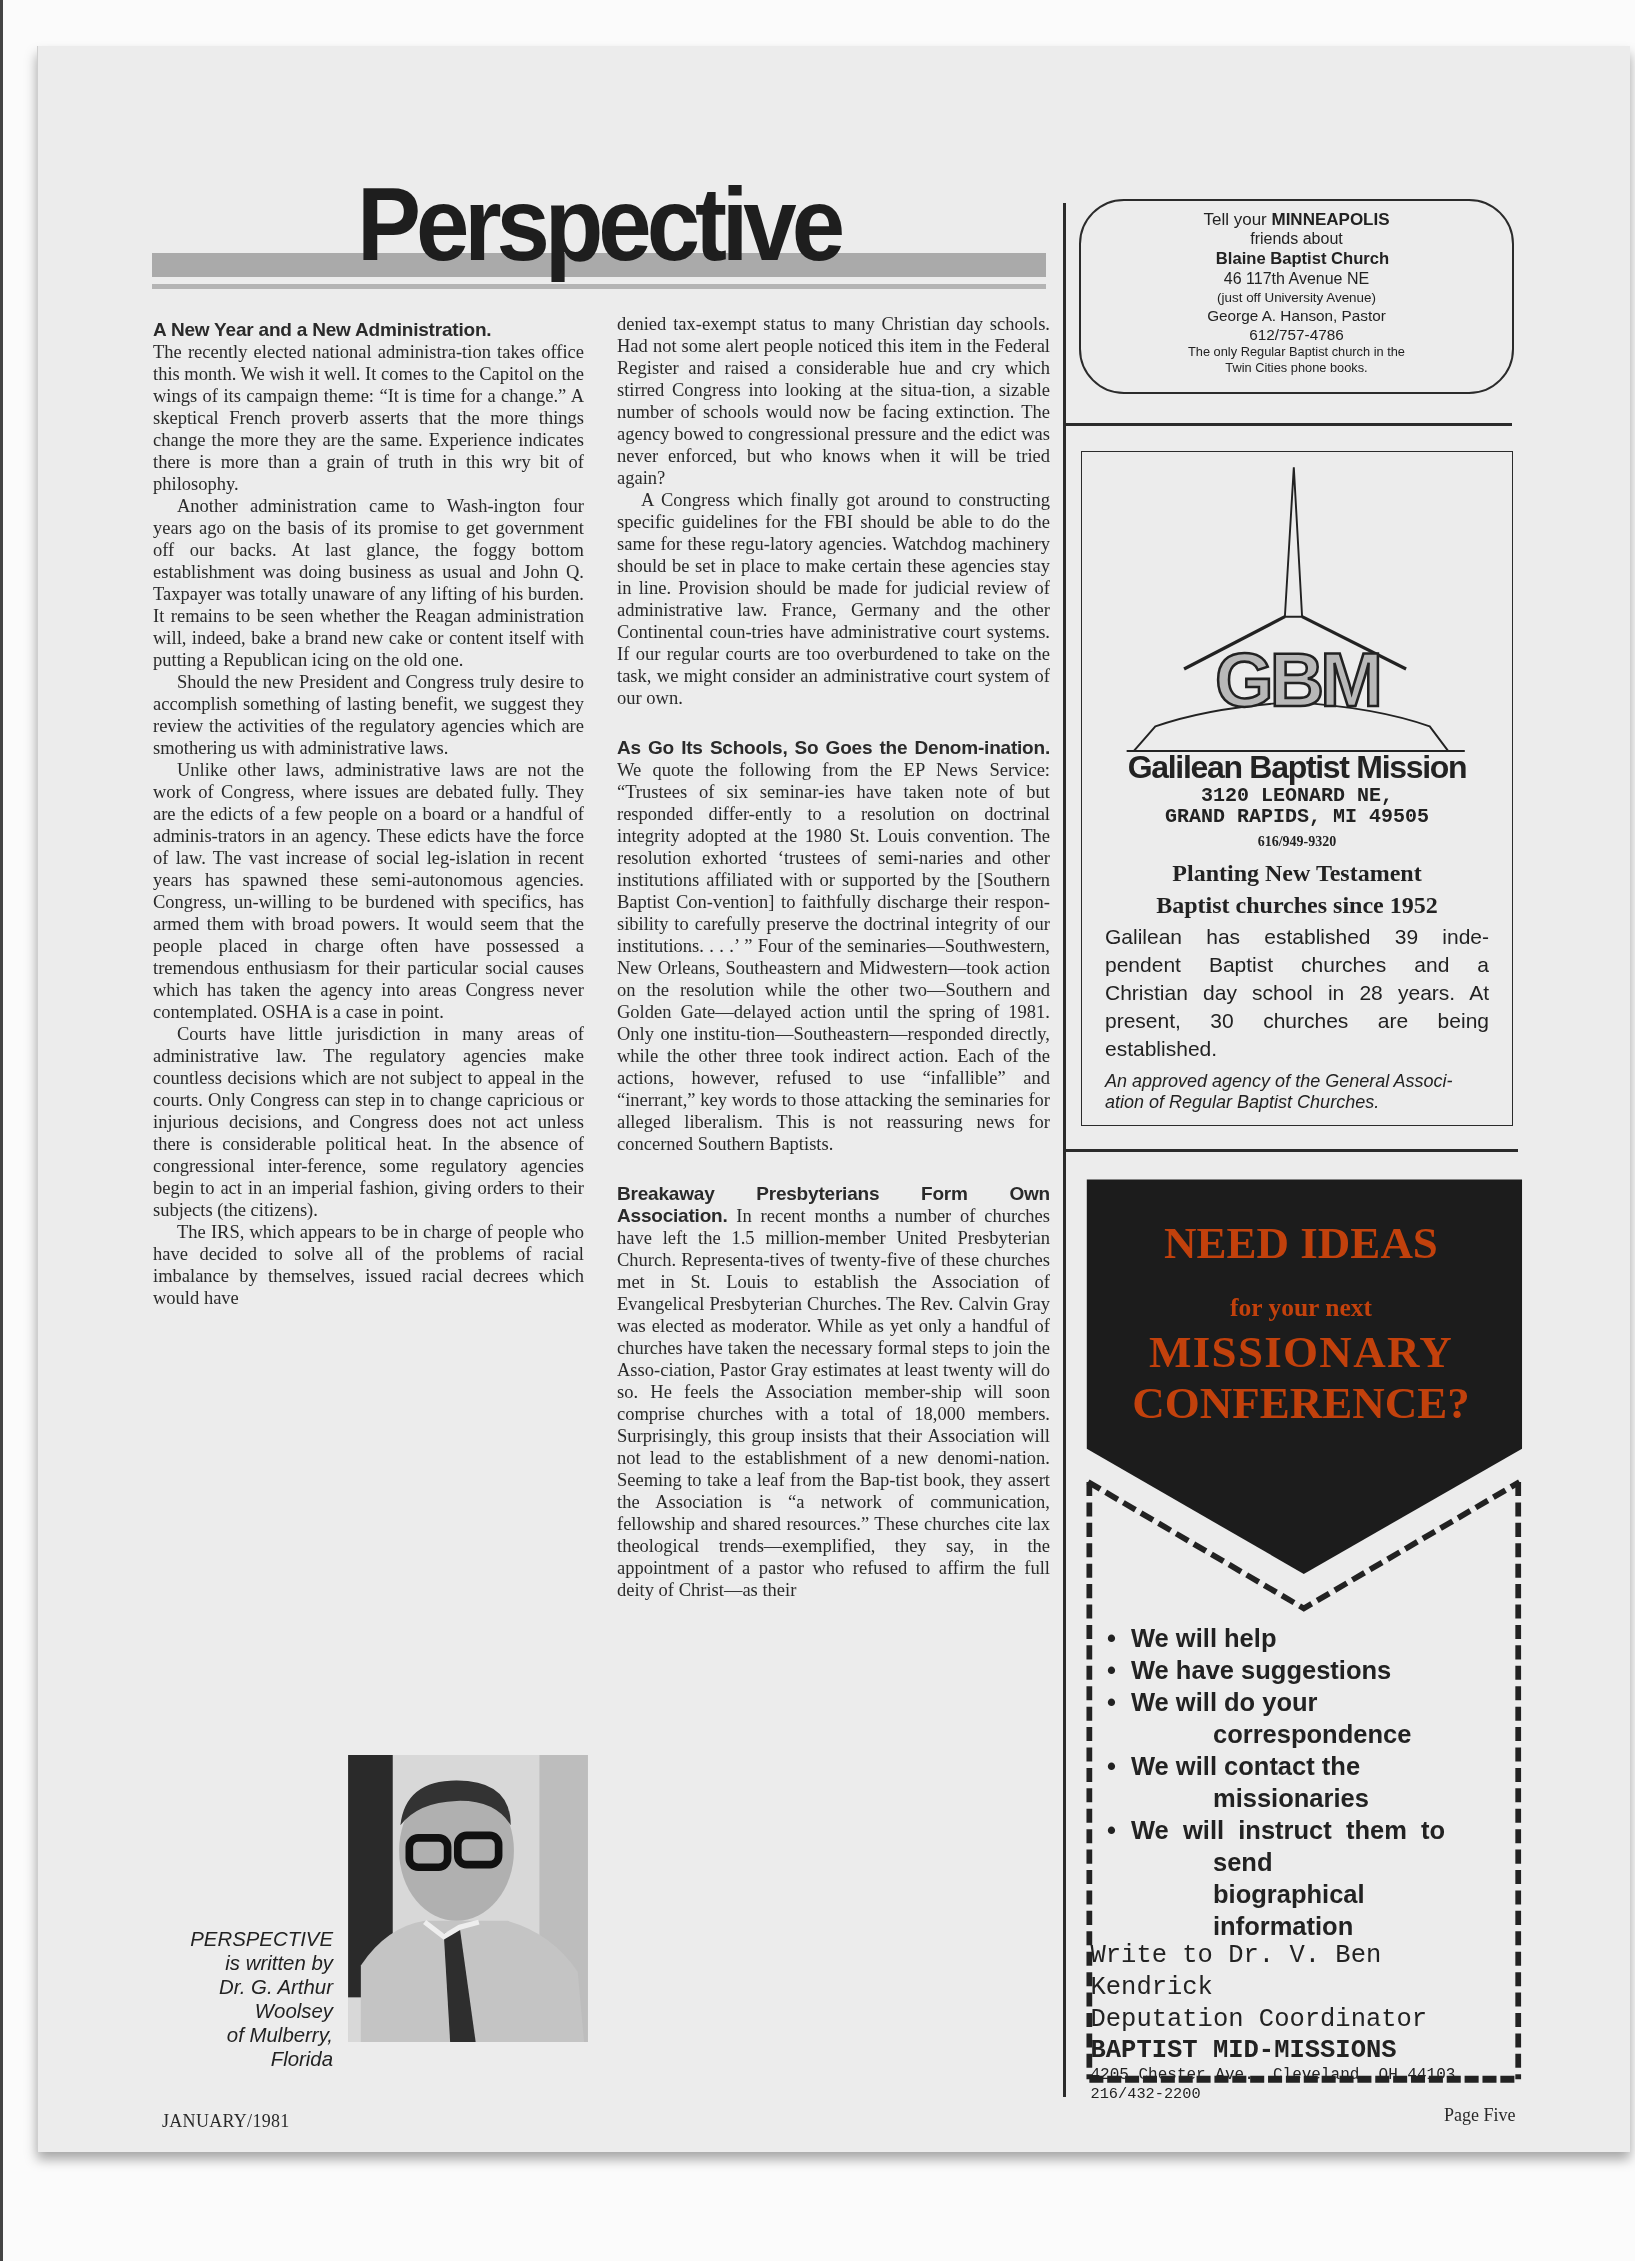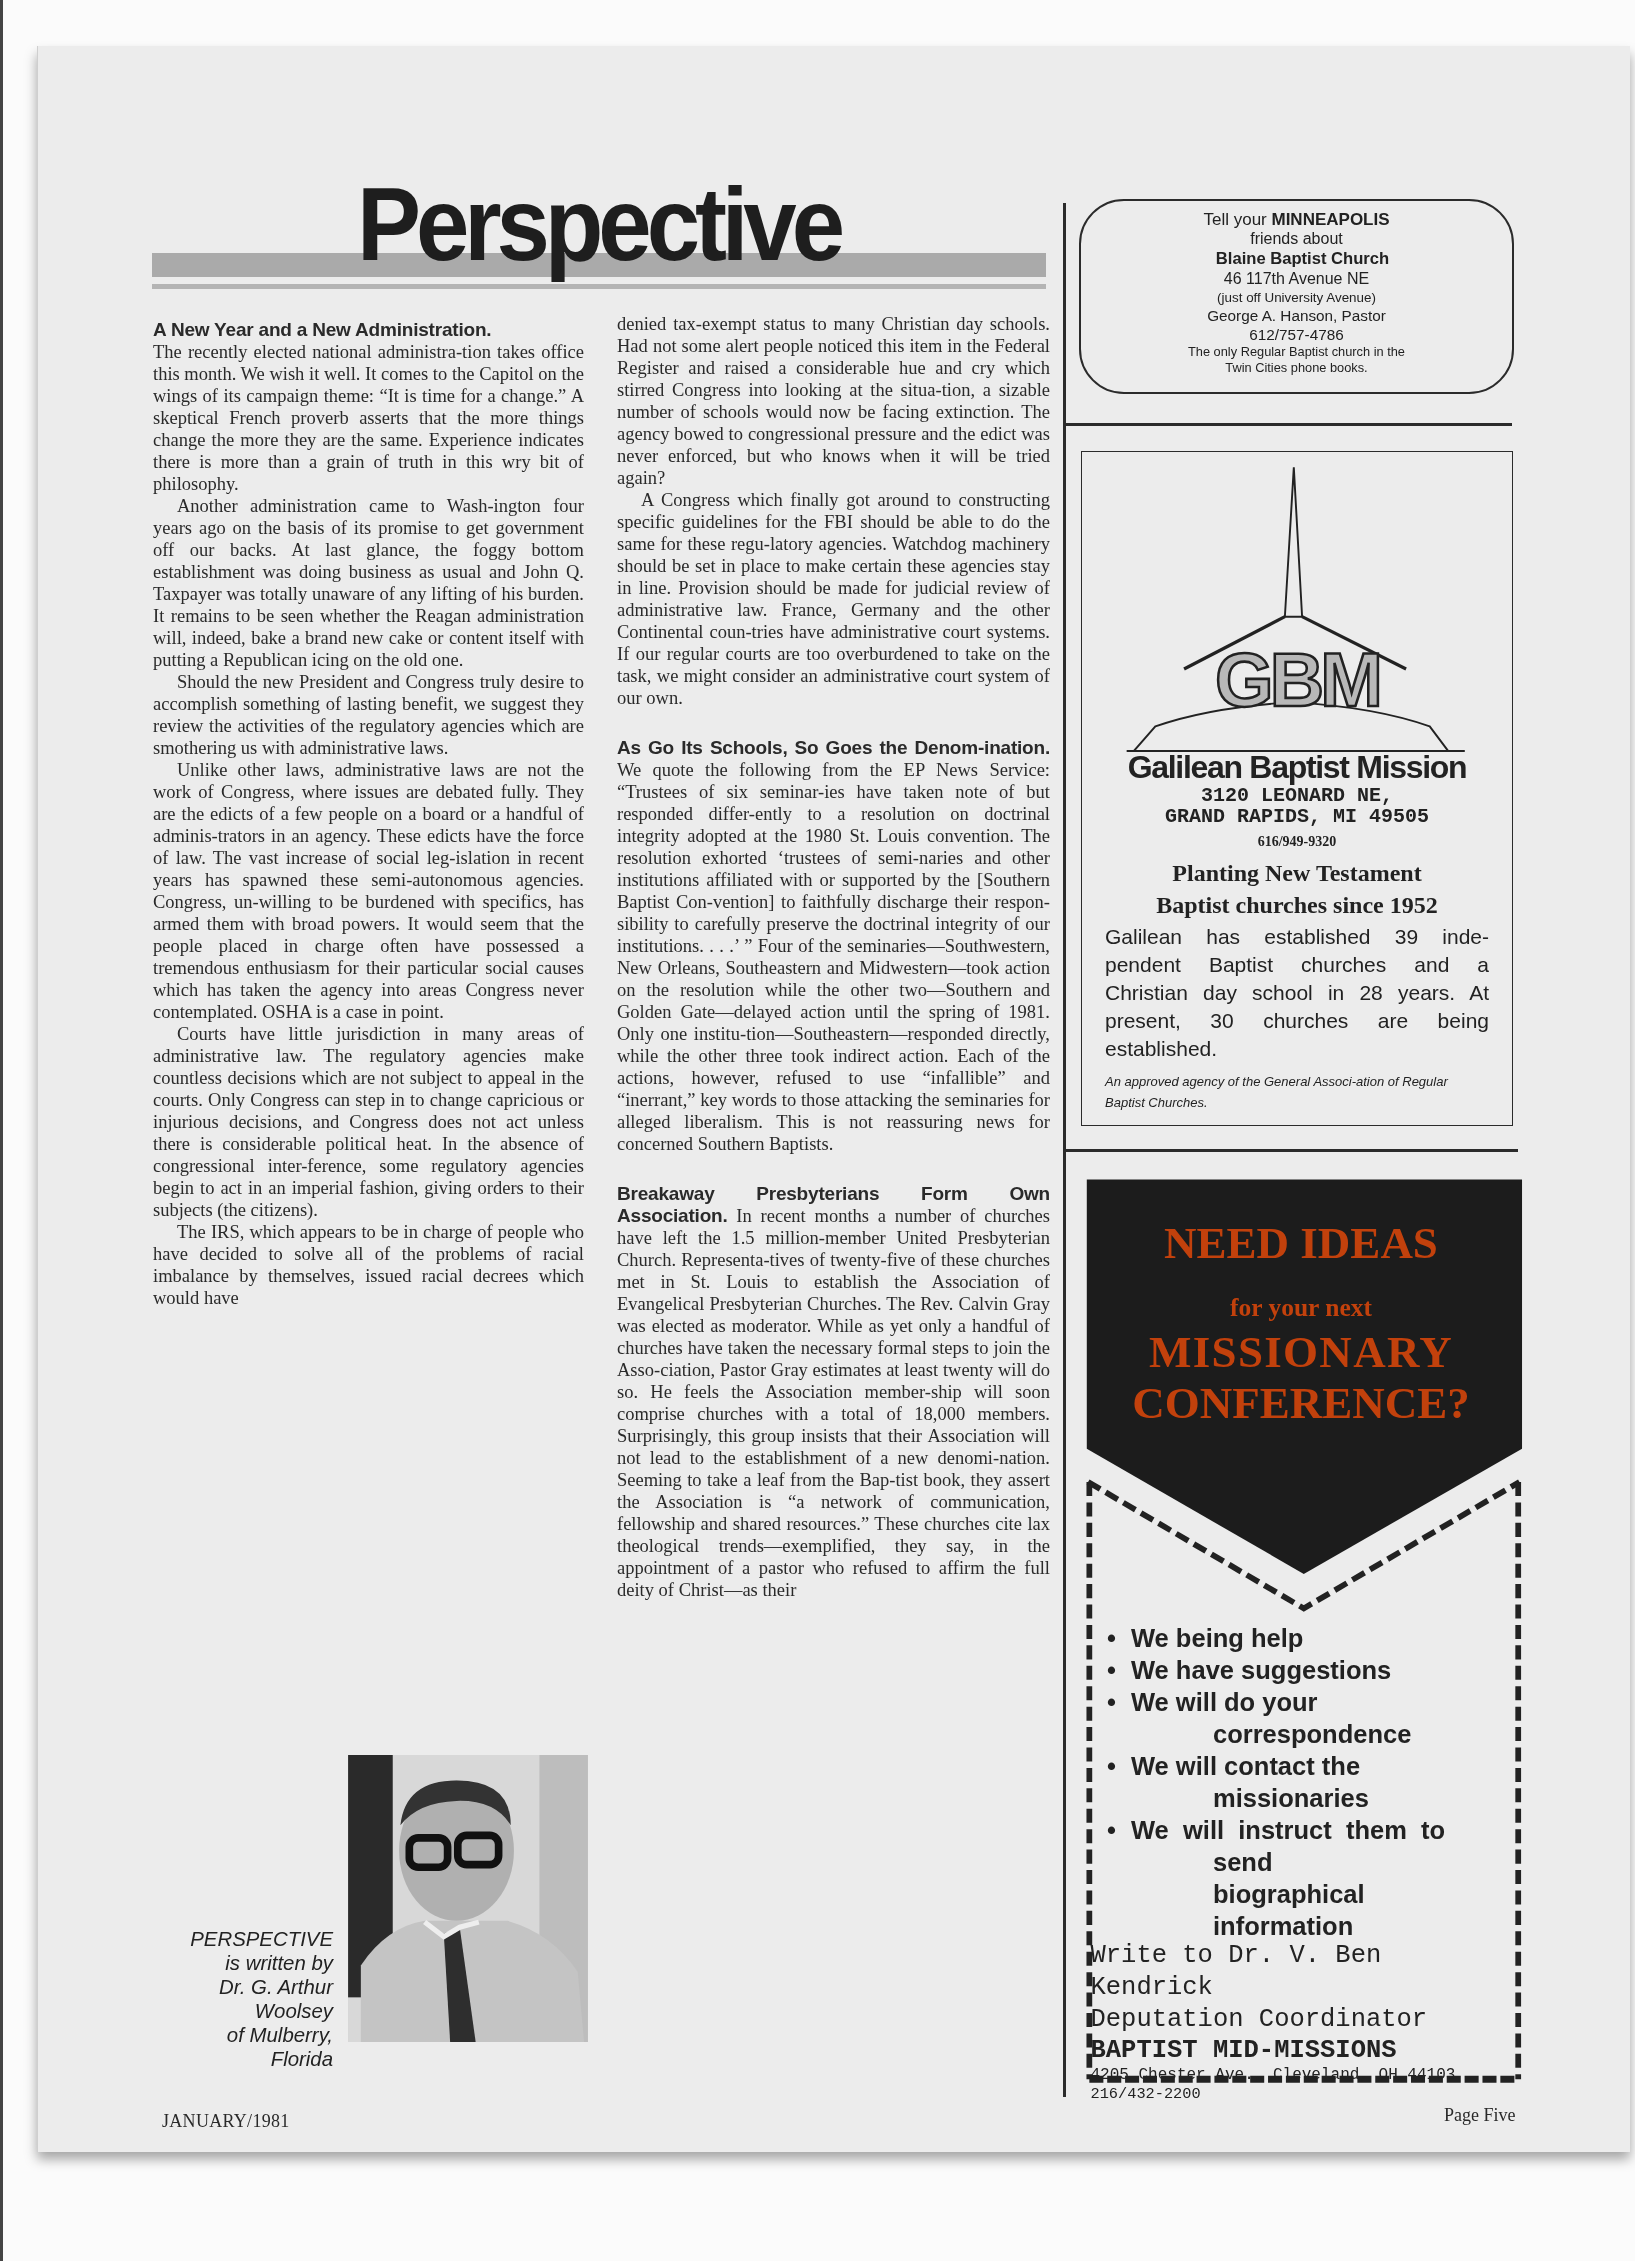--- a/index.html
+++ b/index.html
@@ -70,21 +70,21 @@
   }
   .ad2 .logo { position:relative; width:430px; height:300px; }
   .ad2 .mission-name {
     font-family:"Liberation Sans", sans-serif; font-weight:bold; font-size:32px; letter-spacing:-1.3px;
     margin-top:-2.6px; line-height:37px;
   }
   .ad2 .addr { font-family:Liberation Mono, monospace; font-weight:bold; font-size:20px; line-height:20.4px; }
   .ad2 .phone { font-family:"Liberation Serif", serif; font-weight:bold; font-size:14px; line-height:23px; margin-top:2.6px; }
   .ad2 .tag { font-family:"Liberation Serif", serif; font-weight:bold; font-size:24px; line-height:32px; margin-top:3.8px; }
   .ad2 .body { font-family:"Liberation Sans", sans-serif; font-size:21px; line-height:28px; text-align:justify; padding:0 23px; margin-top:2.6px; }
-  .ad2 .note { font-family:"Liberation Sans", sans-serif; font-style:italic; font-size:13px; line-height:21px; text-align:left; padding:0 23px; margin-top:7.7px; }
+  .ad2 .note { font-family:"Liberation Sans", sans-serif; font-style:italic; font-size:18px; line-height:21px; text-align:left; padding:0 23px; margin-top:7.7px; }
 
   
   .ad3 { position:absolute; left:1079px; top:1168px; width:447px; height:919px; }
   .ad3 svg.banner { position:absolute; left:0; top:0; }
   .ad3 .h1, .ad3 .h2, .ad3 .h3, .ad3 .h4 {
     position:absolute; left:11.5px; width:421px; text-align:center; color:#c2410c;
     font-family:"Liberation Serif", serif; font-weight:900;
   }
   .ad3 .h1 { top:49px; font-size:45px; }
   .ad3 .h2 { top:125px; font-size:25.5px; }
@@ -197,21 +197,21 @@
     <line x1="16" y1="492" x2="16" y2="1428" stroke="#222" stroke-width="9" stroke-dasharray="22,10"></line>
     <line x1="688" y1="492" x2="688" y2="1428" stroke="#222" stroke-width="9" stroke-dasharray="22,10"></line>
     <line x1="16" y1="1428" x2="688" y2="1428" stroke="#222" stroke-width="11" stroke-dasharray="22,6"></line>
   </svg>
   <div class="h1">NEED IDEAS</div>
   <div class="h2">for your next</div>
   <div class="h3">MISSIONARY</div>
   <div class="h4">CONFERENCE?</div>
 
   <div class="items">
-    <div class="item"><span class="bullet">•</span><span>We being help</span></div>
+    <div class="item"><span class="bullet">•</span><span>We will help</span></div>
     <div class="item"><span class="bullet">•</span><span>We have suggestions</span></div>
     <div class="item"><span class="bullet">•</span><span>We will do your</span><span class="cont">correspondence</span></div>
     <div class="item"><span class="bullet">•</span><span>We will contact the</span><span class="cont">missionaries</span></div>
     <div class="item"><span class="bullet">•</span><span style="white-space:pre">We  will  instruct  them  to</span><span class="cont" style="padding-right:128px">send biographical information</span></div>
   </div>
 
   <div class="contact">
     <div class="c1">Write to Dr. V. Ben Kendrick</div>
     <div class="c2">Deputation Coordinator</div>
     <div class="c3">BAPTIST MID-MISSIONS</div>

